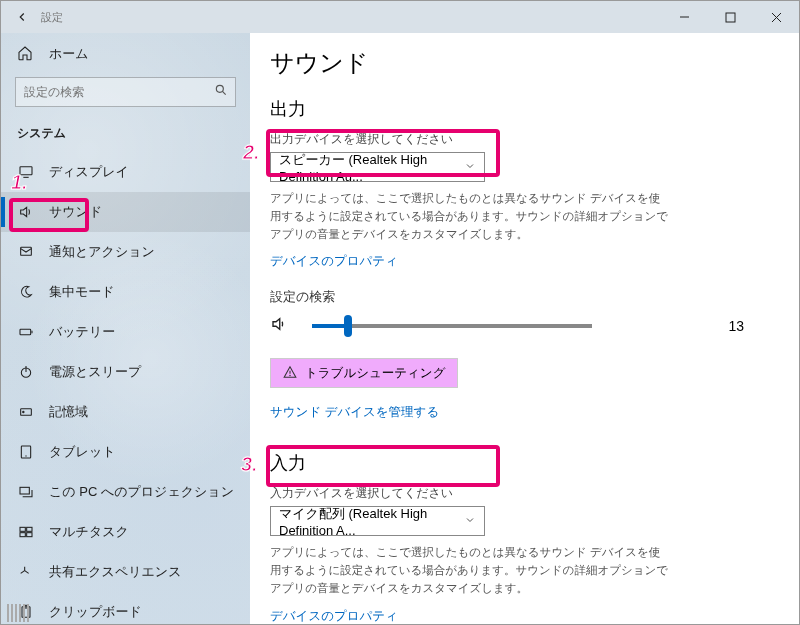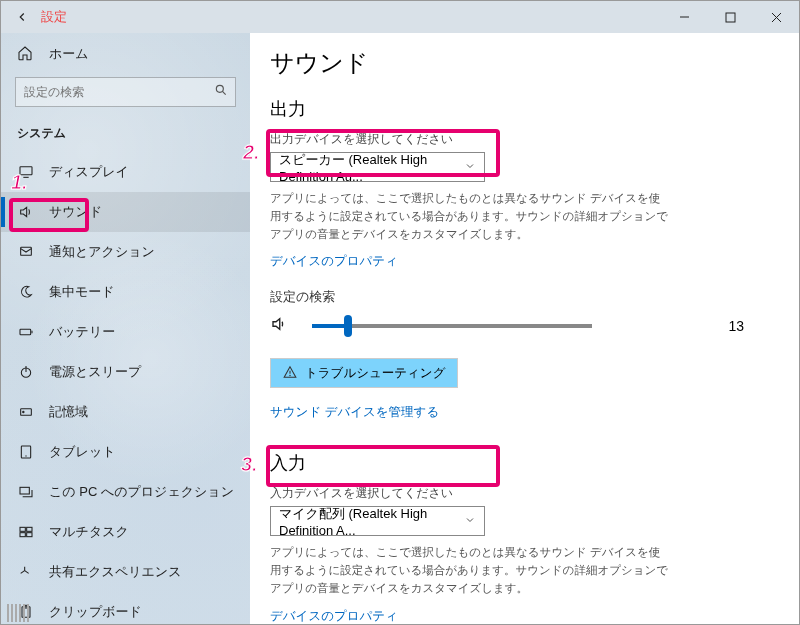--- a/index.html
+++ b/index.html
@@ -1,21 +1,21 @@
 <!DOCTYPE html>
 <html><head>
 <meta charset="utf-8">
 <style>
   * { box-sizing: border-box; margin: 0; padding: 0; font-family: "Yu Gothic UI", "Meiryo", sans-serif; }
   body { width: 800px; height: 625px; overflow: hidden; background: #fff; position: relative; border: 1px solid #999; }
   
   
   .titlebar { height: 32px; display: flex; align-items: center; padding-left: 12px; background: rgba(180,195,210,0.5); }
   .titlebar .back { width: 18px; height: 18px; display: flex; align-items: center; justify-content: center; margin-right: 10px; }
-  .titlebar .title { font-size: 13px; color: #ef4444; }
+  .titlebar .title { font-size: 11px; color: #737373; }
   .titlebar .winctrls { margin-left: auto; display: flex; }
   .titlebar .winctrls div { width: 46px; height: 32px; display: flex; align-items: center; justify-content: center; color: #222; }
   
   
   .layout { display: flex; height: calc(100% - 32px); }
   
   
   .sidebar { width: 249px; background: linear-gradient(180deg, rgba(160,185,205,0.55), rgba(170,195,215,0.55)); padding-top: 2px; position: relative; }
   .sidebar::before { content:""; position:absolute; inset:0; background: radial-gradient(circle at 35% 20%, rgba(255,255,255,0.3), transparent 40%), radial-gradient(circle at 60% 55%, rgba(255,255,255,0.25), transparent 35%), radial-gradient(circle at 80% 80%, rgba(200,215,230,0.5), transparent 50%); pointer-events:none; }
   .home-row { display: flex; align-items: center; height: 38px; padding: 0 16px; font-size: 13px; color: #222; position: relative; }
@@ -41,21 +41,21 @@
   .combo { width: 215px; height: 30px; border: 1px solid #888; display: flex; align-items: center; padding: 0 8px; font-size: 13px; justify-content: space-between; margin-bottom: 8px; background:#fff; }
   .desc { font-size: 11.5px; color: #555; line-height: 1.55; max-width: 400px; margin-bottom: 8px; }
   .link { font-size: 12.5px; color: #0067c0; margin-bottom: 18px; display: inline-block; }
   .vol-label { font-size: 13px; color: #333; margin-bottom: 6px; }
   .vol-row { display: flex; align-items: center; gap: 24px; margin-bottom: 18px; }
   .slider { width: 280px; height: 28px; position: relative; display:flex; align-items:center; }
   .track { position:absolute; left:0; right:0; height:4px; background:#888; top:12px; }
   .fill { position:absolute; left:0; height:4px; background:#0067c0; top:12px; }
   .thumb { position:absolute; width:8px; height:22px; background:#0067c0; border-radius:4px; top:3px; }
   .vol-num { margin-left: auto; font-size: 14px; padding-right: 35px; }
-  .ts-btn { display:inline-flex; align-items:center; gap:8px; height:30px; padding: 0 12px; background:#7dd3fc; border:1px solid #ccc; font-size:12.5px; margin-bottom: 14px; }
+  .ts-btn { display:inline-flex; align-items:center; gap:8px; height:30px; padding: 0 12px; background:#f0abfc; border:1px solid #ccc; font-size:12.5px; margin-bottom: 14px; }
 
   .watermark { position:absolute; left:6px; bottom:2px; font-size:10px; color:#888; z-index:5; line-height:1.1; font-family: sans-serif; display:flex; align-items:flex-end; gap:3px; }
   .watermark .wlogo{ width:24px; height:18px; background: repeating-linear-gradient(90deg,#aaa,#aaa 2px,transparent 2px,transparent 4px); }
   .watermark .wtext{ font-style:italic; font-weight:bold; letter-spacing:0.2px; }
 </style>
 </head>
 <body>
 
 <div class="titlebar">
   <div class="back">

